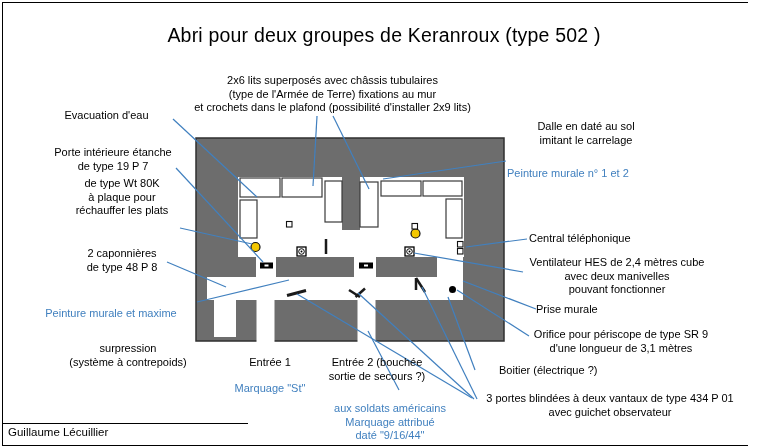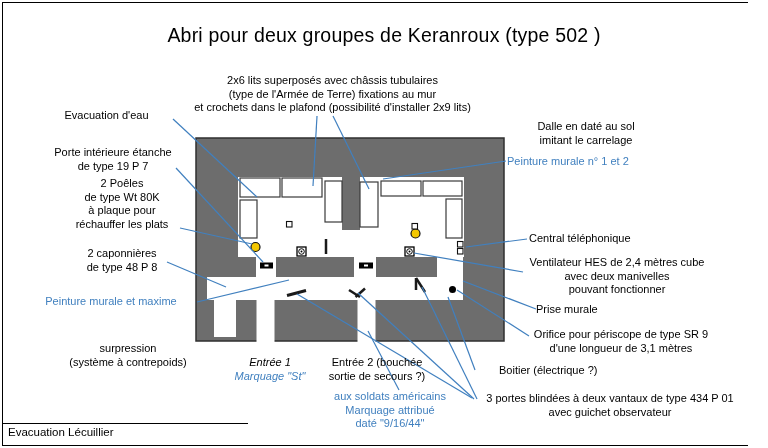--- a/index.html
+++ b/index.html
@@ -10,21 +10,21 @@
   .frame{position:absolute;left:2px;top:2px;width:762px;height:442px;border:1px solid #000;}
   .credit-rule{position:absolute;left:2px;top:423px;width:246px;border-top:1px solid #000;}
   .title{
     position:absolute;left:0;top:24px;width:768px;text-align:center;
     font-size:19.5px;letter-spacing:.2px;
   }
   svg{position:absolute;left:0;top:0;}
   .label{position:absolute;font-size:11px;line-height:13.5px;white-space:nowrap;}
   .label.center{text-align:center;}
   .label span{display:block;}
-  .blue{color:#4180bf;}
+  .blue{color:#4180bf;margin-top:12px;}
   .credit{position:absolute;left:8px;top:426px;font-size:11.5px;}
 </style>
 </head>
 <body>
 
 <div id="canvas">
   <div class="frame"></div>
 
   <div class="title">Abri pour deux groupes de Keranroux (type 502 )</div>
 
@@ -127,21 +127,20 @@
   <div class="label center" style="left:40px;top:109px;width:133px;">
     <span>Evacuation d'eau</span>
   </div>
 
   <div class="label center" style="left:38px;top:146px;width:150px;">
     <span>Porte intérieure étanche</span>
     <span>de type 19 P 7</span>
   </div>
 
   <div class="label center" style="left:42px;top:177px;width:160px;">
-    <span>2 Poêles</span>
     <span>de type Wt 80K</span>
     <span>à plaque pour</span>
     <span>réchauffer les plats</span>
   </div>
 
   <div class="label center" style="left:42px;top:247px;width:160px;">
     <span>2 caponnières</span>
     <span>de type 48 P 8</span>
   </div>
 
@@ -175,21 +174,21 @@
 
   <div class="label" style="left:536px;top:303px;">
     <span>Prise murale</span>
   </div>
 
   <div class="label center" style="left:500px;top:328px;width:242px;">
     <span>Orifice pour périscope de type SR 9</span>
     <span>d'une longueur de 3,1 mètres</span>
   </div>
 
-  <div class="label center" style="left:218px;top:356px;width:104px;font-style:italic;">
+  <div class="label center" style="left:218px;top:356px;width:104px;">
     <span>Entrée 1</span>
     <span class="blue">Marquage "St"</span>
   </div>
 
   <div class="label center" style="left:315px;top:356px;width:124px;">
     <span>Entrée 2 (bouchée</span>
     <span>sortie de secours ?)</span>
   </div>
 
   <div class="label center blue" style="left:308px;top:390px;width:164px;">
@@ -201,14 +200,14 @@
   <div class="label" style="left:499px;top:364px;">
     <span>Boitier (électrique ?)</span>
   </div>
 
   <div class="label center" style="left:460px;top:392px;width:300px;">
     <span>3 portes blindées à deux vantaux de type 434 P 01</span>
     <span>avec guichet observateur</span>
   </div>
 
   <div class="credit-rule"></div>
-  <div class="credit">Evacuation Lécuillier</div>
+  <div class="credit">Guillaume Lécuillier</div>
 </div>
 
 </body></html>

